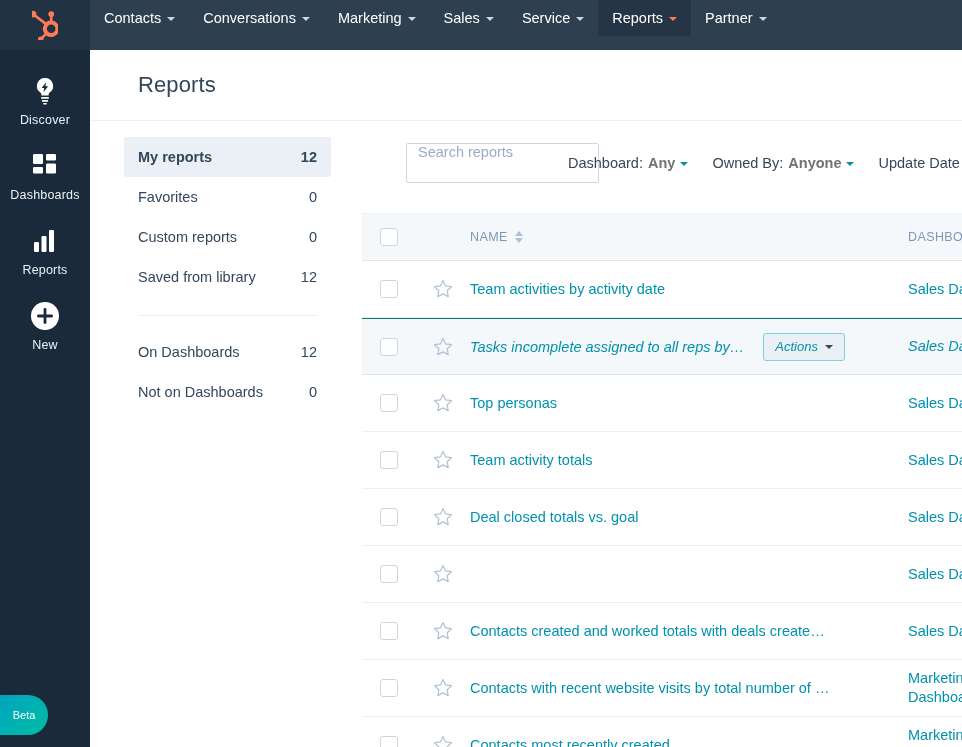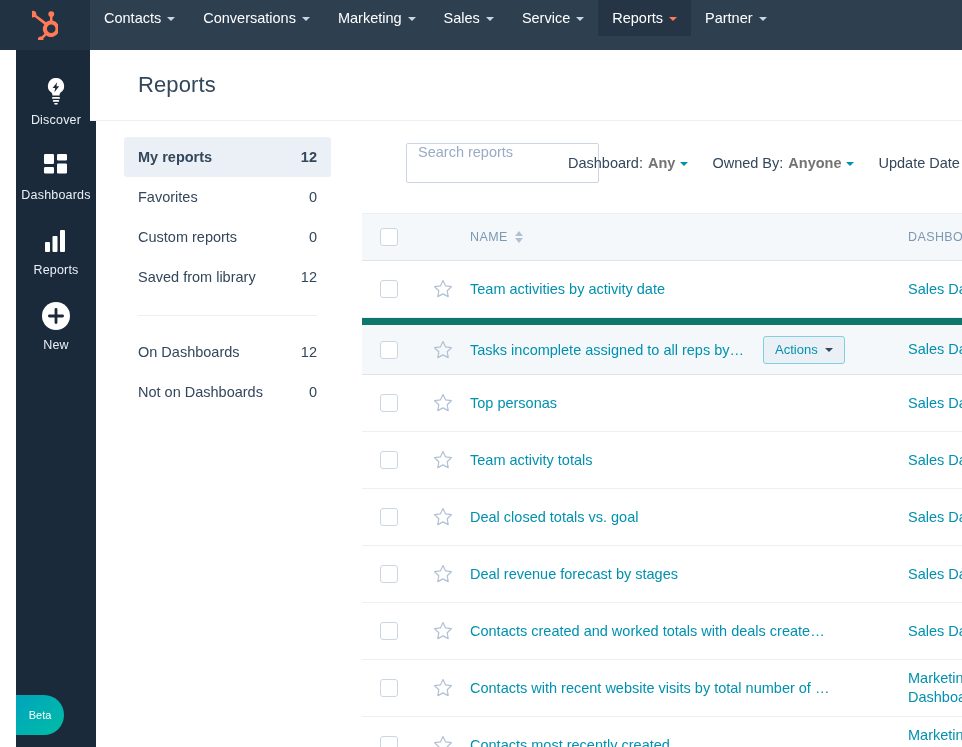--- a/index.html
+++ b/index.html
@@ -29,21 +29,21 @@
   }
   .nav-item.active{ background:#253546; }
   .caret{
     width:0;height:0;border-left:4px solid transparent;border-right:4px solid transparent;
     border-top:4.5px solid #cbd6e2; display:inline-block; margin-top:2px;
   }
   .nav-item.active .caret{ border-top-color:#ff7a59; }
 
   
   .rail{
-    position:absolute; top:50px; left:16px; width:80px; height:697px;
+    position:absolute; top:50px; left:0; width:90px; height:697px;
     background:#1b2a3a;
   }
   .rail-item{
     display:flex; flex-direction:column; align-items:center; justify-content:center;
     gap:7px; margin-top:24px; cursor:pointer;
   }
   .rail-item:first-child{ margin-top:26px; }
   .rail-label{ color:#eaf0f6; font-size:12.5px; letter-spacing:.2px; }
   .rail-icon{ width:30px; height:30px; display:flex; align-items:center; justify-content:center; }
 
@@ -136,21 +136,21 @@
   }
   .sort-arrows .dn{
     width:0;height:0;border-left:4px solid transparent;border-right:4px solid transparent;
     border-top:5px solid #b0c1d4;
   }
 
   .trow{
     display:flex; align-items:center; position:relative;
     min-height:57px; border-bottom:1px solid #eaf0f6; background:#fff;
   }
-  .trow.hover{ background:#f5f8fa; border-top:7px solid #0f766e; border-bottom:1px solid #dfe3eb;}
+  .trow.hover{ background:#f5f8fa; border-top:1px solid #0f766e; border-bottom:1px solid #dfe3eb;font-style:italic;}
   .rowname{ font-size:14.5px; color:#0091ae; cursor:pointer; white-space:nowrap; }
 
   .cb{
     width:18px;height:18px;border:1px solid #cbd6e2;border-radius:3px;background:#fff;cursor:pointer;
   }
   .star{ cursor:pointer; display:block; }
 
   .actions-btn{
     margin-left:12px; display:inline-flex; align-items:center; gap:7px;
     height:28px; padding:0 11px; border:1px solid #7fd1de; border-radius:3px;
@@ -414,21 +414,20 @@
   <div class="trow">
     <div class="col-check">
       <div class="cb"></div>
     </div>
     <div class="col-star">
       <svg class="star" width="20" height="20" viewBox="0 0 20 20">
         <path d="M10 1.6l2.6 5.3 5.8.8-4.2 4.1 1 5.8-5.2-2.7-5.2 2.7 1-5.8L1.6 7.7l5.8-.8z" fill="none" stroke="#b0c1d4" stroke-width="1.2" stroke-linejoin="round"></path>
       </svg>
     </div>
     <div class="col-name">
-      <span class="rowname">Deal revenue forecast by stages</span>
       <span class="dash-cell">Sales Dashboard</span>
     </div>
   </div>
 
   <div class="trow">
     <div class="col-check">
       <div class="cb"></div>
     </div>
     <div class="col-star">
       <svg class="star" width="20" height="20" viewBox="0 0 20 20">

